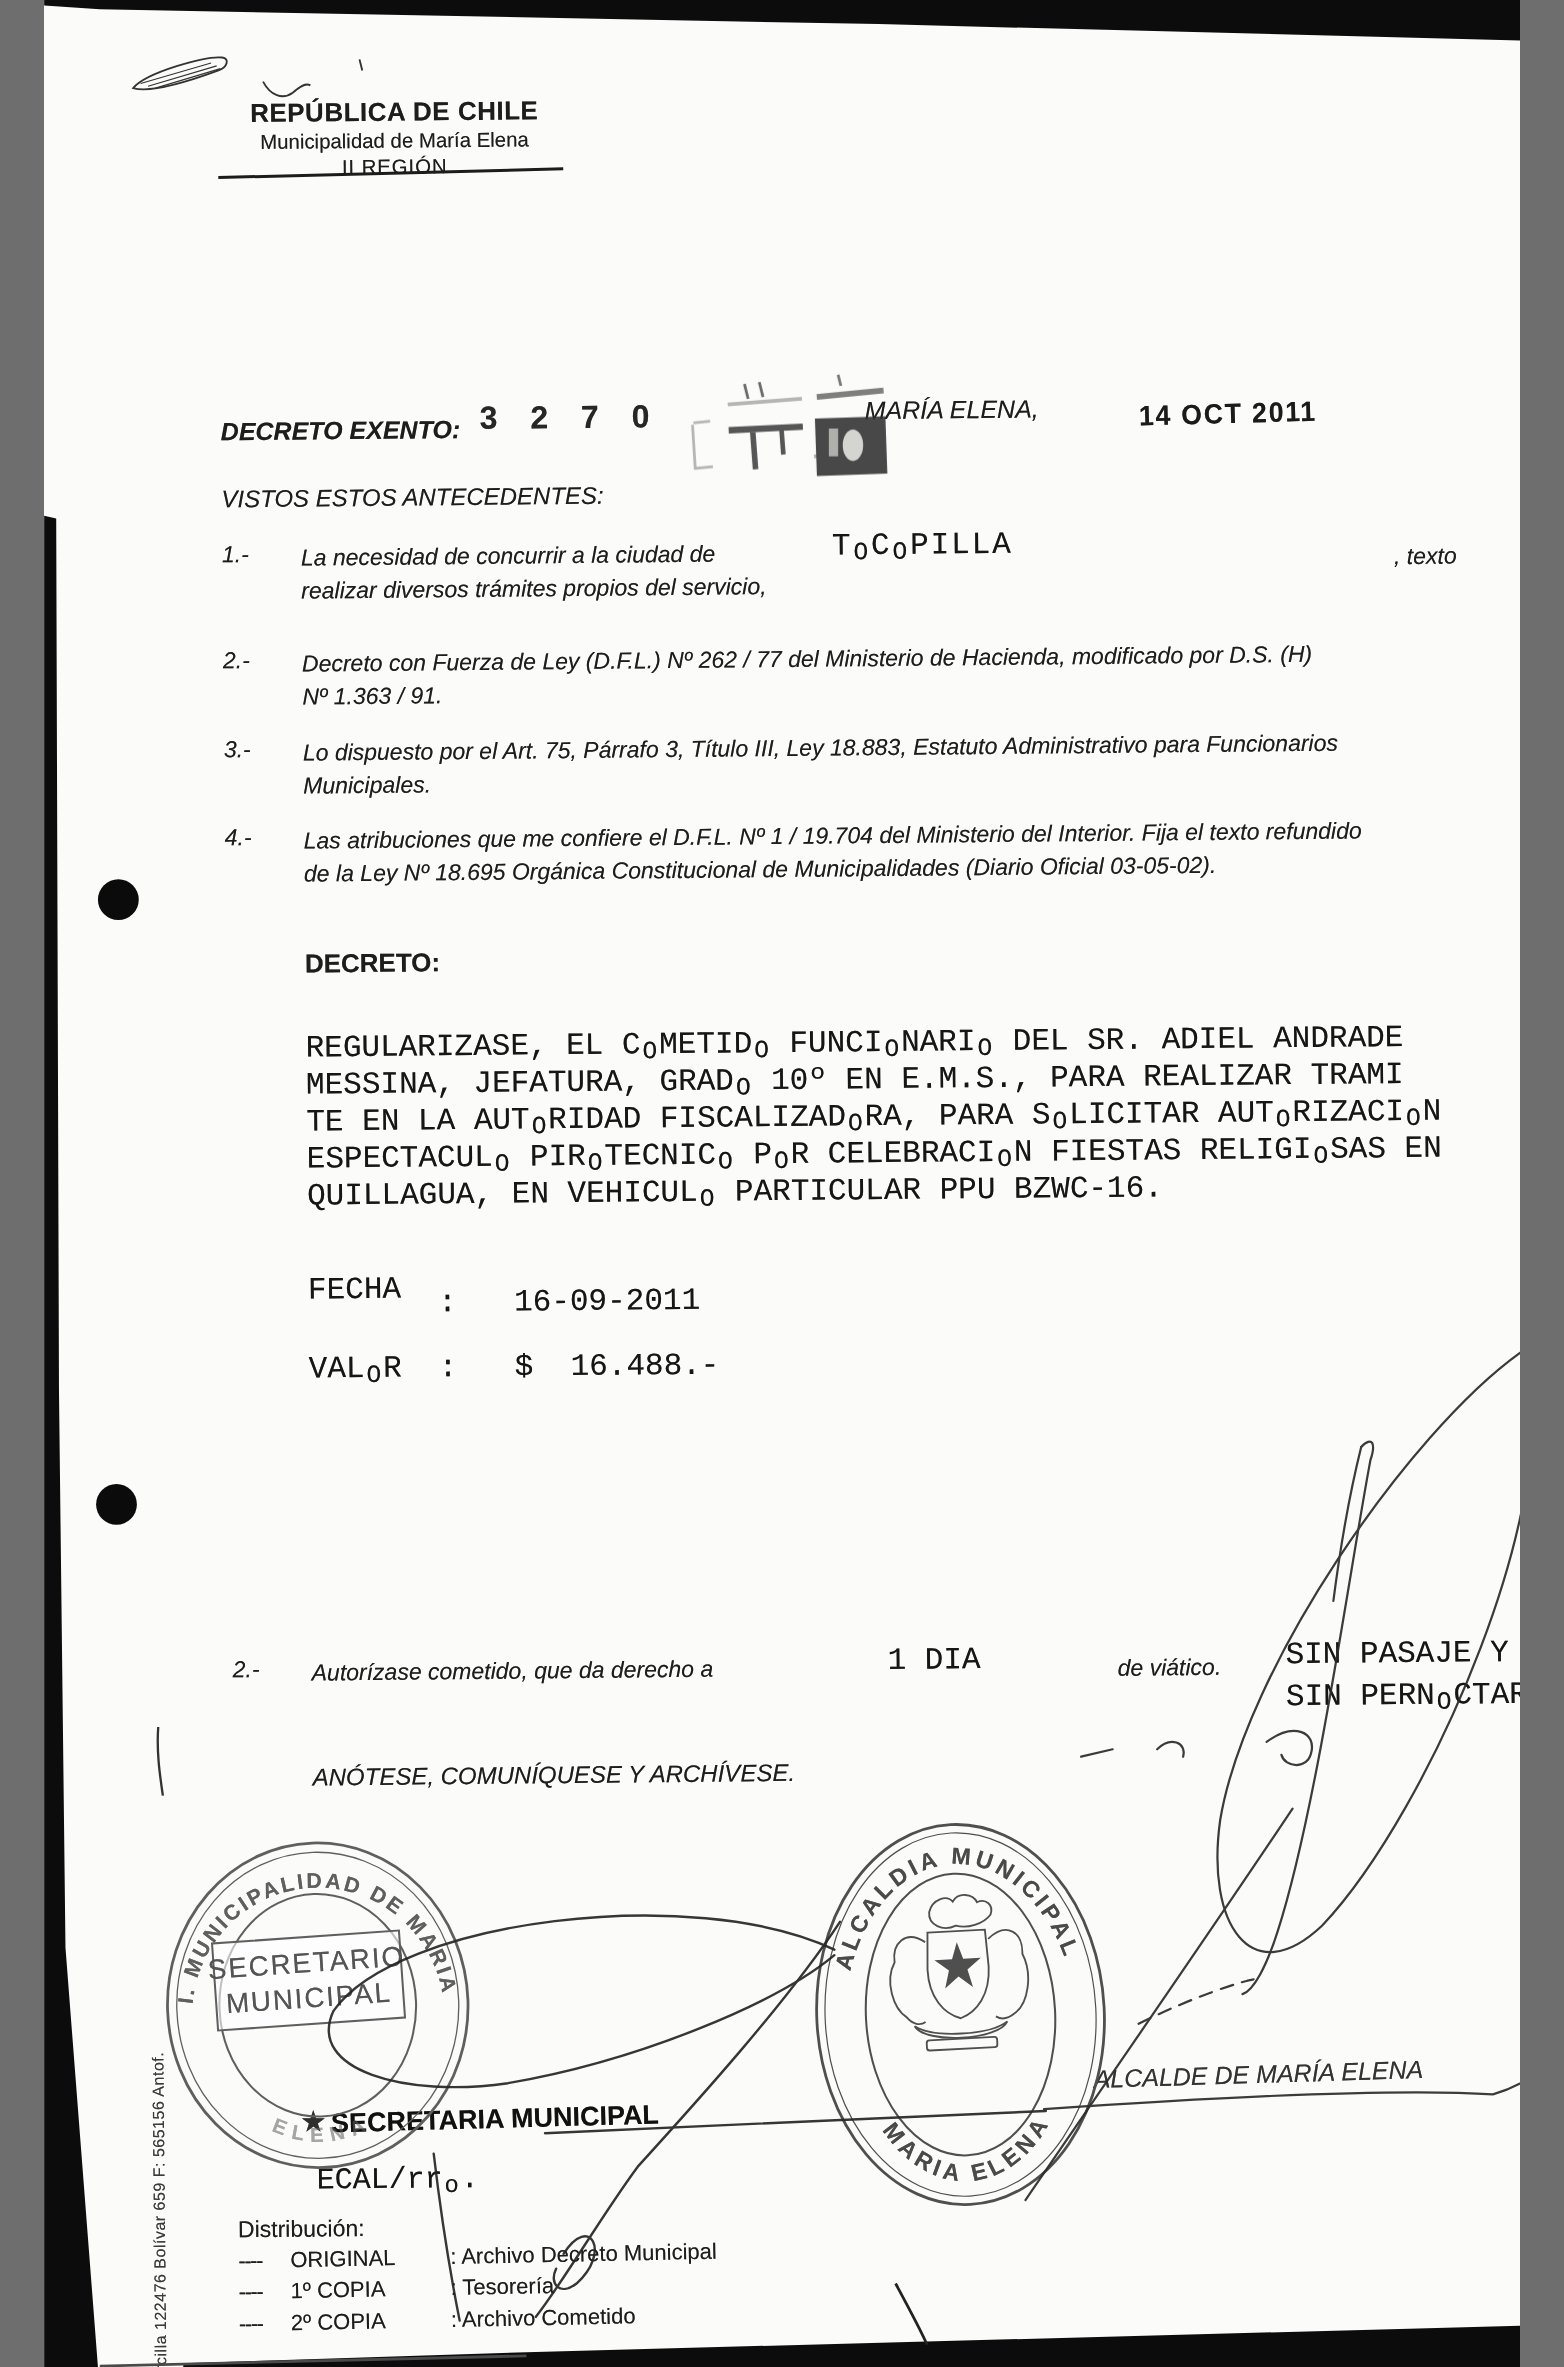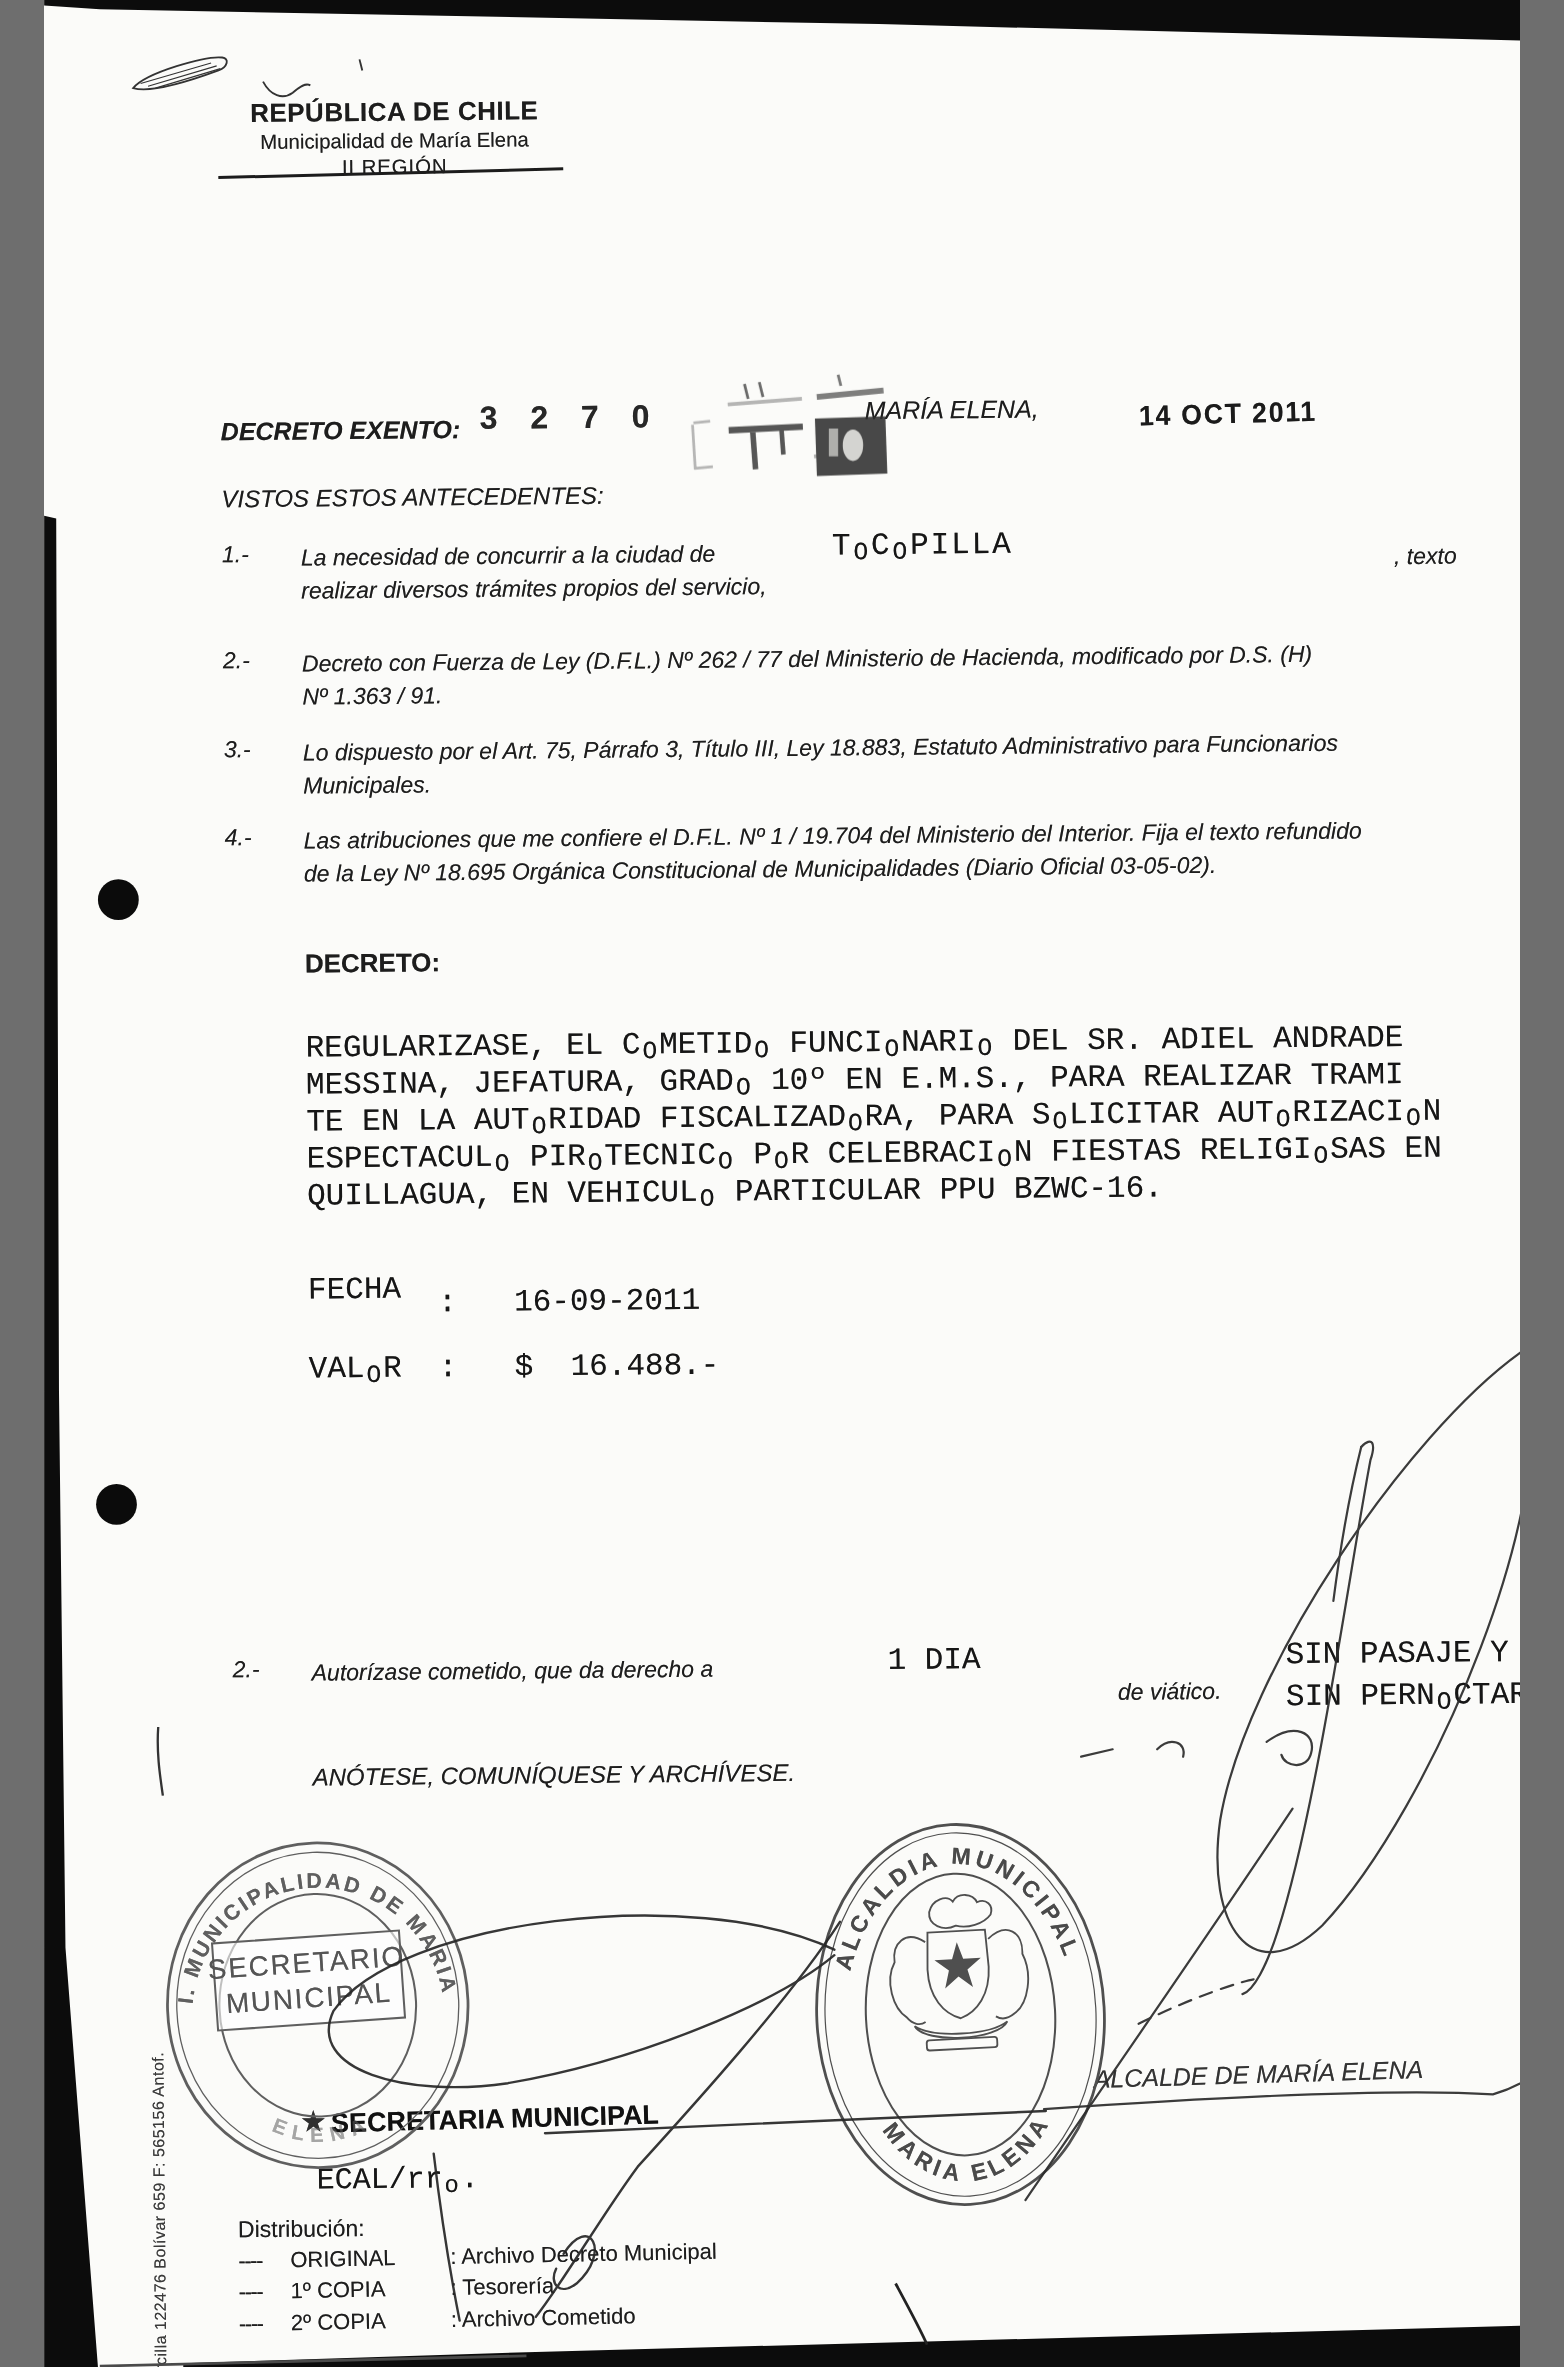--- a/index.html
+++ b/index.html
@@ -89,21 +89,21 @@
     <div class="abs tw" style="left:263px;top:1268px;">FECHA</div>
     <div class="abs tw" style="left:393px;top:1282px;">:</div>
     <div class="abs tw" style="left:469px;top:1282px;">16-09-2011</div>
     <div class="abs tw" style="left:263px;top:1347px;">VAL<span class="dropped-o">O</span>R</div>
     <div class="abs tw" style="left:393px;top:1347px;">:</div>
     <div class="abs tw pre" style="left:469px;top:1347px;">$  16.488.-</div>
 
     <div class="abs num" style="left:184px;top:1651px;">2.-</div>
     <div class="abs body-it" style="left:263px;top:1653px;font-size:23px;">Autorízase cometido, que da derecho a</div>
     <div class="abs tw" style="left:839px;top:1644px;">1 DIA</div>
-    <div class="abs body-it" style="left:1069px;top:1656px;font-size:23px;margin-top:24px;">de viático.</div>
+    <div class="abs body-it" style="left:1069px;top:1656px;font-size:23px;">de viático.</div>
     <div class="abs tw" style="left:1237px;top:1642px;">SIN PASAJE Y</div>
     <div class="abs tw" style="left:1237px;top:1684px;">SIN PERN<span class="dropped-o">O</span>CTAR.</div>
 
     <div class="abs closing">ANÓTESE, COMUNÍQUESE Y ARCHÍVESE.</div>
 
     <div class="abs sec-star">★</div>
     <div class="abs sec-title">SECRETARIA MUNICIPAL</div>
     <div class="abs alc-title">ALCALDE DE MARÍA ELENA</div>
 
     <div class="abs tw initials">ECAL/rr<span class="dropped-o">o</span>.</div>

